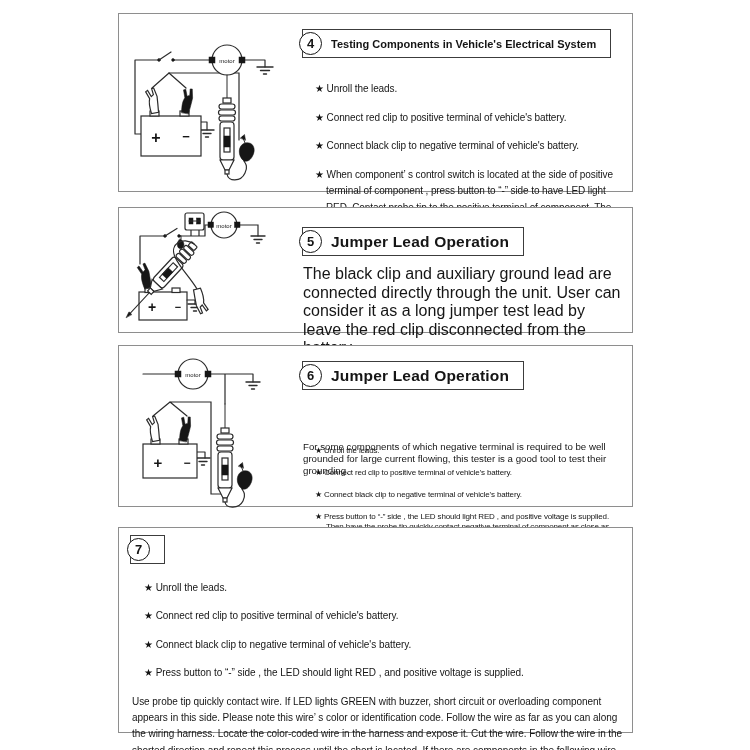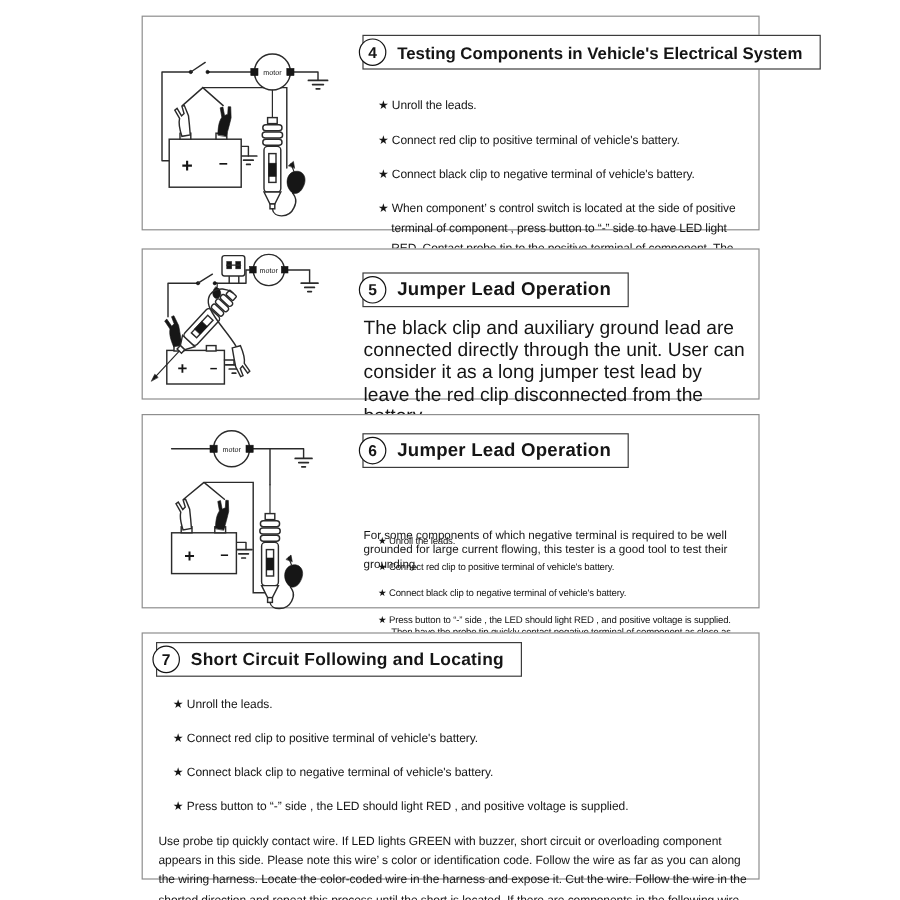--- a/index.html
+++ b/index.html
@@ -21,21 +21,21 @@
     position:absolute;display:inline-flex;align-items:center;gap:9px;
     border:1.3px solid #3c3c3c;background:#fff;padding:2px 14px 2px 3px;
   }
   .num{
     width:21px;height:21px;border:1.6px solid #141414;border-radius:50%;
     display:flex;align-items:center;justify-content:center;
     font-weight:bold;font-size:13px;margin-left:-7px;background:#fff;flex:0 0 auto;
   }
   .ttl{font-weight:bold;white-space:nowrap;}
   #p1 .title-row{left:183px;top:15px;}
-  #p1 .ttl{font-size:14px;}
+  #p1 .ttl{font-size:11px;}
   #p2 .title-row{left:183px;top:19px;}
   #p2 .ttl{font-size:15.5px;letter-spacing:.2px;}
   #p3 .title-row{left:183px;top:15px;}
   #p3 .ttl{font-size:15.5px;letter-spacing:.2px;}
   #p4 .title-row{left:11px;top:7px;}
   #p4 .ttl{font-size:14.5px;letter-spacing:.2px;}
 
   .body{position:absolute;}
   .hang{padding-left:11px;text-indent:-11px;margin:12px;}
   .b1{left:184px;top:55px;width:322px;font-size:10px;line-height:16.6px;letter-spacing:-.1px;}
@@ -260,21 +260,20 @@
     <p class="hang">★ Unroll the leads.</p>
     <p class="hang">★ Connect red clip to positive terminal of vehicle's battery.</p>
     <p class="hang">★ Connect black clip to negative terminal of vehicle's battery.</p>
     <p class="hang">★ Press button to “-” side , the LED should light RED , and positive voltage is supplied. Then have the probe tip quickly contact negative terminal of component as close as possible, LED indicator turns to GREEN with buzzer sounding, which means it is well grounded. If NOT, the LED remains RED without any buzzer.</p>
   </div>
 </section>
 
 <section class="panel" id="p4">
   <div class="title-row">
     <span class="num">7</span>
-    <span class="ttl">Short Circuit Following and Locating</span>
   </div>
   <div class="body b4">
     <p class="hang">★ Unroll the leads.</p>
     <p class="hang">★ Connect red clip to positive terminal of vehicle's battery.</p>
     <p class="hang">★ Connect black clip to negative terminal of vehicle's battery.</p>
     <p class="hang">★ Press button to “-” side , the LED should light RED , and positive voltage is supplied.</p>
     <p class="para">Use probe tip quickly contact wire. If LED lights GREEN with buzzer, short circuit or overloading component appears in this side. Please note this wire’ s color or identification code. Follow the wire as far as you can along the wiring harness. Locate the color-coded wire in the harness and expose it. Cut the wire. Follow the wire in the shorted direction and repeat this process until the short is located. If there are components in the following wire, check the components individually if good or not.</p>
   </div>
 </section>
 

